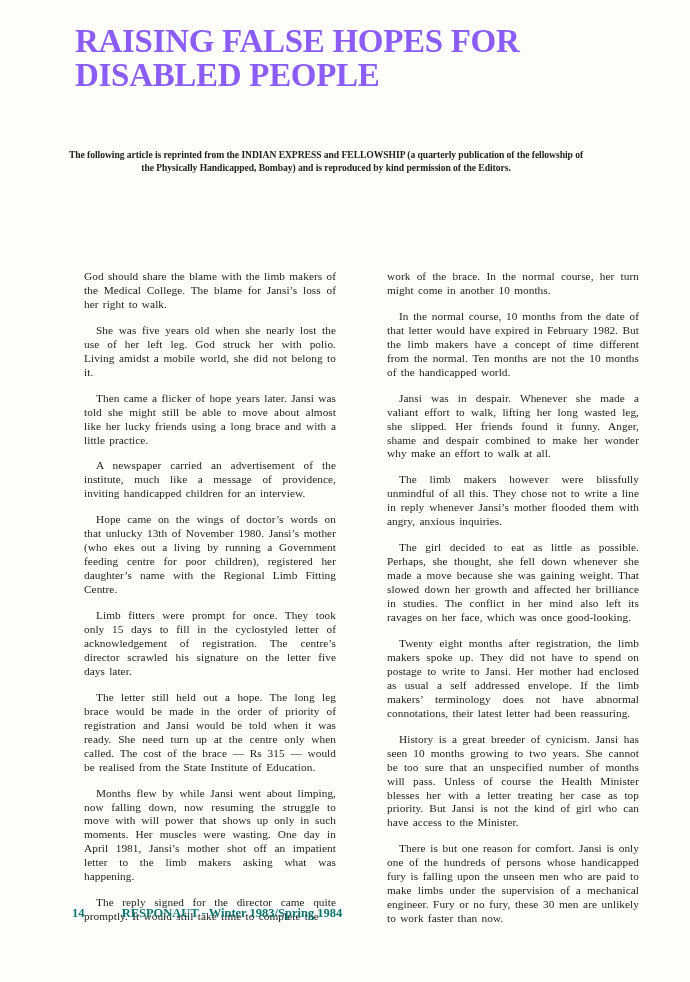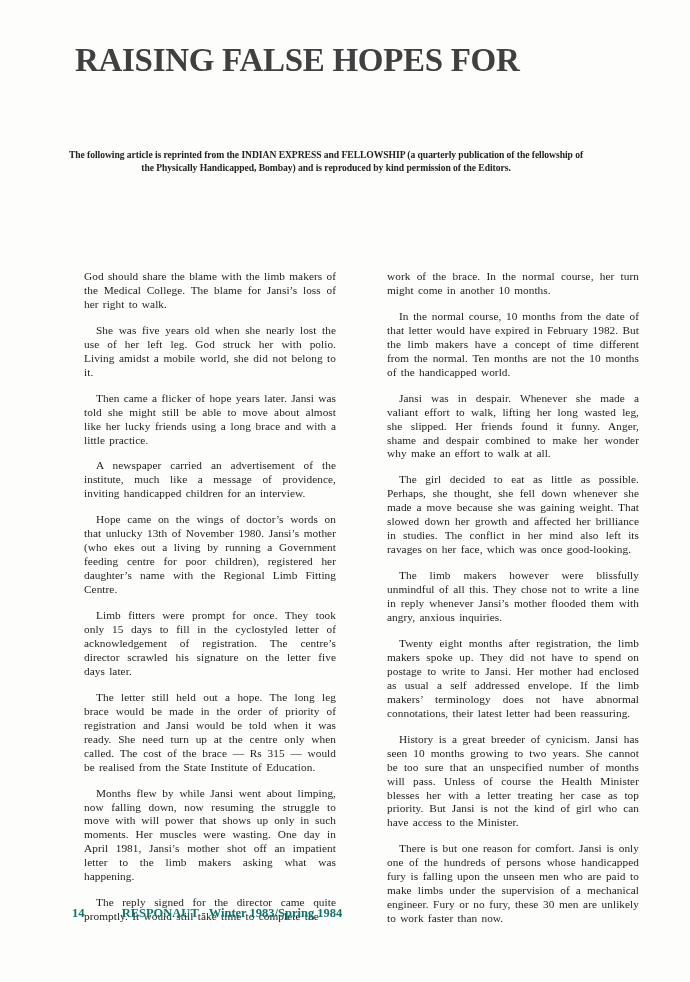--- a/index.html
+++ b/index.html
@@ -12,27 +12,27 @@
     width: 690px;
     height: 982px;
     background: #fdfdfc;
     font-family: "Liberation Serif", serif;
     color: #1d1d1d;
     overflow: hidden;
   }
   .title {
     position: absolute;
     left: 75px;
-    top: 43px;
+    top: 24px;
     margin: 0;
     font-size: 33px;
     line-height: 34px;
     font-weight: 700;
     letter-spacing: -0.3px;
-    color: #404040;
+    color: #8b5cf6;
   }
   .title .title-line { display: block; }
   .note {
     position: absolute;
     left: 68px;
     top: 149px;
     width: 516px;
     margin: 0;
     font-size: 9.6px;
     line-height: 12.6px;
@@ -78,20 +78,21 @@
     margin-left: 34px;
   }
 </style>
 </head>
 <body>
 
 <div class="page">
 
   <h1 class="title">
     <span class="title-line">RAISING FALSE HOPES FOR</span>
+    <span class="title-line">DISABLED PEOPLE</span>
   </h1>
 
   <p class="note">The following article is reprinted from the INDIAN EXPRESS and FELLOWSHIP (a quarterly publication of the fellowship of the Physically Handicapped, Bombay) and is reproduced by kind permission of the Editors.</p>
 
   <div class="columns">
 
     <div class="col">
       <p>God should share the blame with the limb makers of the Medical College. The blame for Jansi’s loss of her right to walk.</p>
       <p>She was five years old when she nearly lost the use of her left leg. God struck her with polio. Living amidst a mobile world, she did not belong to it.</p>
       <p>Then came a flicker of hope years later. Jansi was told she might still be able to move about almost like her lucky friends using a long brace and with a little practice.</p>
@@ -100,22 +101,22 @@
       <p>Limb fitters were prompt for once. They took only 15 days to fill in the cyclostyled letter of acknowledgement of registration. The centre’s director scrawled his signature on the letter five days later.</p>
       <p>The letter still held out a hope. The long leg brace would be made in the order of priority of registration and Jansi would be told when it was ready. She need turn up at the centre only when called. The cost of the brace — Rs 315 — would be realised from the State Institute of Education.</p>
       <p>Months flew by while Jansi went about limping, now falling down, now resuming the struggle to move with will power that shows up only in such moments. Her muscles were wasting. One day in April 1981, Jansi’s mother shot off an impatient letter to the limb makers asking what was happening.</p>
       <p>The reply signed for the director came quite promptly. It would still take time to complete the</p>
     </div>
 
     <div class="col">
       <p>work of the brace. In the normal course, her turn might come in another 10 months.</p>
       <p>In the normal course, 10 months from the date of that letter would have expired in February 1982. But the limb makers have a concept of time different from the normal. Ten months are not the 10 months of the handicapped world.</p>
       <p>Jansi was in despair. Whenever she made a valiant effort to walk, lifting her long wasted leg, she slipped. Her friends found it funny. Anger, shame and despair combined to make her wonder why make an effort to walk at all.</p>
+      <p>The limb makers however were blissfully unmindful of all this. They chose not to write a line in reply whenever Jansi’s mother flooded them with angry, anxious inquiries.</p>
       <p>The girl decided to eat as little as possible. Perhaps, she thought, she fell down whenever she made a move because she was gaining weight. That slowed down her growth and affected her brilliance in studies. The conflict in her mind also left its ravages on her face, which was once good-looking.</p>
-      <p>The limb makers however were blissfully unmindful of all this. They chose not to write a line in reply whenever Jansi’s mother flooded them with angry, anxious inquiries.</p>
       <p>Twenty eight months after registration, the limb makers spoke up. They did not have to spend on postage to write to Jansi. Her mother had enclosed as usual a self addressed envelope. If the limb makers’ terminology does not have abnormal connotations, their latest letter had been reassuring.</p>
       <p>History is a great breeder of cynicism. Jansi has seen 10 months growing to two years. She cannot be too sure that an unspecified number of months will pass. Unless of course the Health Minister blesses her with a letter treating her case as top priority. But Jansi is not the kind of girl who can have access to the Minister.</p>
       <p>There is but one reason for comfort. Jansi is only one of the hundreds of persons whose handicapped fury is falling upon the unseen men who are paid to make limbs under the supervision of a mechanical engineer. Fury or no fury, these 30 men are unlikely to work faster than now.</p>
     </div>
 
   </div>
 
   <div class="footer">
     <span class="page-num">14</span>
     <span class="journal">RESPONAUT - Winter 1983/Spring 1984</span>

